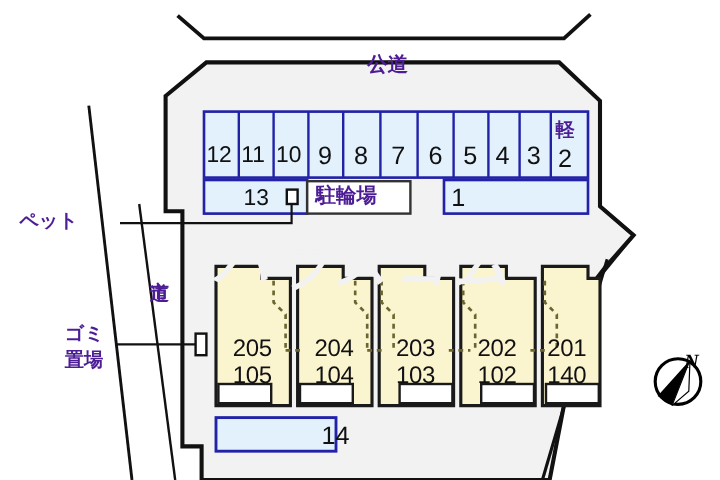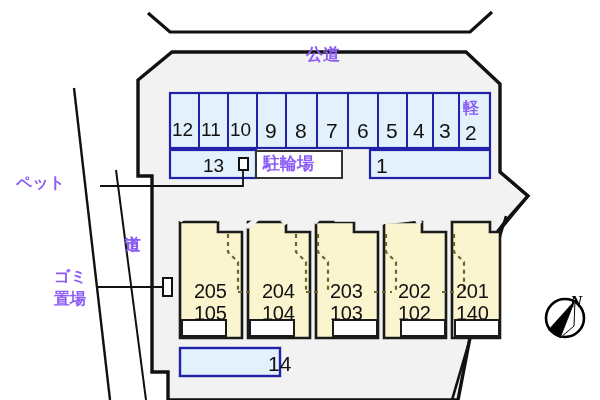--- a/index.html
+++ b/index.html
@@ -26,21 +26,21 @@
   .numtext {
     position: absolute;
     font-family: "Liberation Sans", "DejaVu Sans", sans-serif;
     color: #1a1a1a;
     white-space: nowrap;
     line-height: 1;
   }
   .jp {
     position: absolute;
     font-family: "DejaVu Sans", "Liberation Sans", sans-serif;
-    color: #8b5cf6;
+    color: #4c1d95;
     white-space: nowrap;
     line-height: 1.05;
     font-weight: 700;
   }
   .stall-num {
     font-size: 21px;
     font-weight: 400;
     color: #111;
   }
   .stall-num-sm {
@@ -58,21 +58,20 @@
     letter-spacing: -0.3px;
   }
   .road-label {
     font-size: 17px;
     font-weight: 700;
   }
   .side-label {
     font-size: 16px;
     font-weight: 700;
     text-align: left;
-    font-family: Liberation Mono, monospace;
   }
   .vert-label {
     font-size: 16px;
     font-weight: 700;
     writing-mode: vertical-rl;
     text-orientation: upright;
     letter-spacing: 1px;
   }
   .bike-label {
     font-size: 17px;
@@ -198,21 +197,21 @@
     </g>
 
     <g>
       <circle cx="565" cy="318" r="19" fill="#ffffff" stroke="#000000" stroke-width="2.6"></circle>
       <path d="M 575,300 L 560,338 L 548,330 Z" fill="#000000"></path>
       <path d="M 575,300 L 560,338 L 574,326 Z" fill="#ffffff" stroke="#000000" stroke-width="1"></path>
     </g>
 
   </svg>
 
-  <div class="watermark" style="left:178px; top:176px;">ハウスコム</div>
+  <div class="watermark" style="left:178px; top:189px;font-style:italic;">ハウスコム</div>
 
   <div class="jp road-label" style="left:306px; top:46px;">公道</div>
 
   <div class="jp vert-label" style="left:124px; top:222px;">市道</div>
 
   <div class="jp side-label" style="left:16px; top:176px;">ペット</div>
 
   <div class="jp side-label" style="left:54px; top:270px;">ゴミ</div>
   <div class="jp side-label" style="left:54px; top:292px;">置場</div>
 

